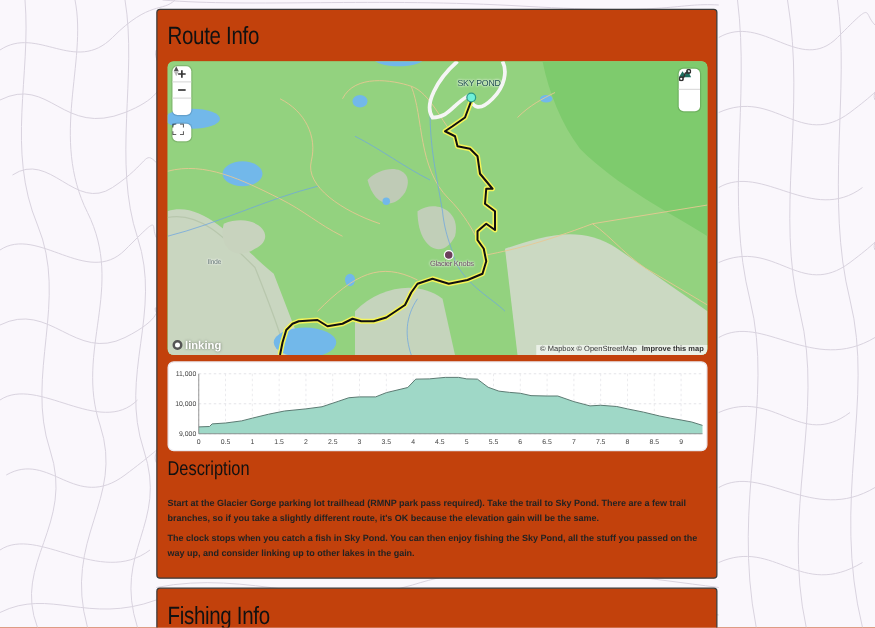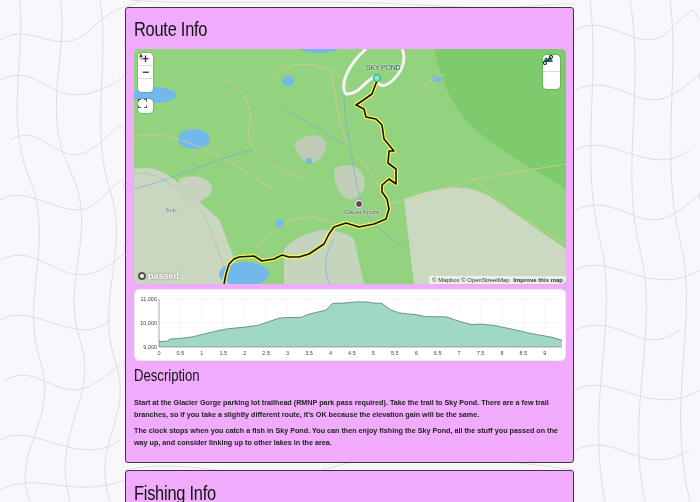--- a/index.html
+++ b/index.html
@@ -7,21 +7,21 @@
   body {
     font-family: "Liberation Sans", sans-serif;
     background: #faf7fc;
     position: relative;
   }
   .topo-bg { position: absolute; left: 0; top: 0; width: 700px; height: 502px; z-index: 0; }
   .card {
     position: absolute;
     left: 125px;
     width: 449px;
-    background: #f0abfc;
+    background: #c2410c;
     border: 1px solid #3a3a3a;
     border-radius: 3px;
     z-index: 1;
   }
   .card.route { top: 7px; height: 456px; }
   .card.fishing { top: 470px; height: 40px; }
   .card-title {
     font-family: "Liberation Sans Narrow", "Liberation Sans", sans-serif;
     font-size: 20px;
     font-weight: 400;
@@ -193,21 +193,21 @@
         <svg width="10" height="10" viewBox="0 0 10 10" fill="none" stroke="#333" stroke-width="1.2">
             <circle cx="2" cy="8" r="1.5"></circle>
             <circle cx="8" cy="2" r="1.5"></circle>
             <path d="M3 7 C6 7 3 3 7 3"></path>
           </svg>
       </div>
     </div>
 
     <div class="mapbox-logo">
       <span class="dot"></span>
-      <span>passed</span>
+      <span>linking</span>
     </div>
     <div class="attrib">
       <span>© Mapbox</span>
       <span>© OpenStreetMap</span>
       <b>Improve this map</b>
     </div>
   </div>
 
   <div class="elev">
     <svg id="elev-svg" width="432" height="72" viewBox="0 0 432 72">
@@ -257,18 +257,18 @@
         <text x="324.1063829787234" y="65" font-size="5.5" text-anchor="middle" fill="#444" font-family="Liberation Sans, sans-serif">7</text>
         <text x="345.54255319148933" y="65" font-size="5.5" text-anchor="middle" fill="#444" font-family="Liberation Sans, sans-serif">7.5</text>
         <text x="366.97872340425533" y="65" font-size="5.5" text-anchor="middle" fill="#444" font-family="Liberation Sans, sans-serif">8</text>
         <text x="388.4148936170212" y="65" font-size="5.5" text-anchor="middle" fill="#444" font-family="Liberation Sans, sans-serif">8.5</text>
         <text x="409.8510638297872" y="65" font-size="5.5" text-anchor="middle" fill="#444" font-family="Liberation Sans, sans-serif">9</text>
       </svg>
   </div>
 
   <div class="section-title">Description</div>
   <p class="desc p1">Start at the Glacier Gorge parking lot trailhead (RMNP park pass required). Take the trail to Sky Pond. There are a few trail branches, so if you take a slightly different route, it's OK because the elevation gain will be the same.</p>
-  <p class="desc p2">The clock stops when you catch a fish in Sky Pond. You can then enjoy fishing the Sky Pond, all the stuff you passed on the way up, and consider linking up to other lakes in the area.</p>
+  <p class="desc p2">The clock stops when you catch a fish in Sky Pond. You can then enjoy fishing the Sky Pond, all the stuff you passed on the way up, and consider linking up to other lakes in the gain.</p>
 </div>
 
 <div class="card fishing">
   <div class="card-title">Fishing Info</div>
 </div>
 
 </body></html>

